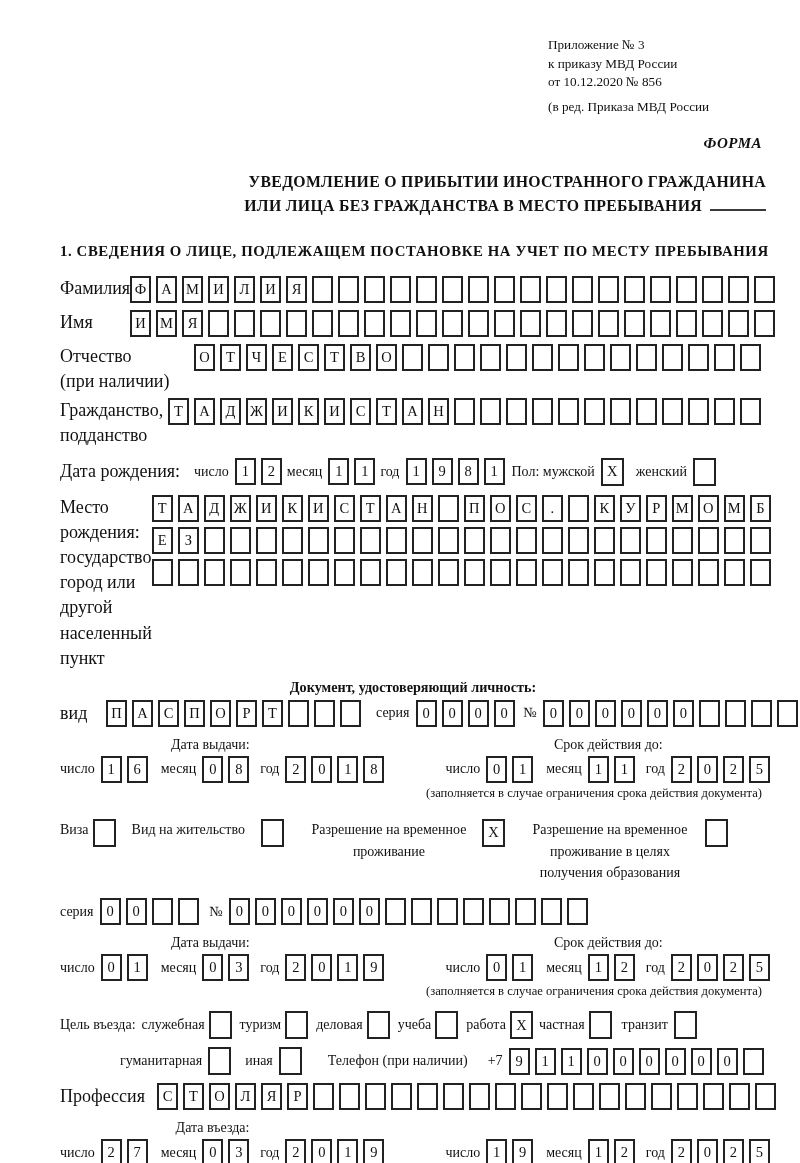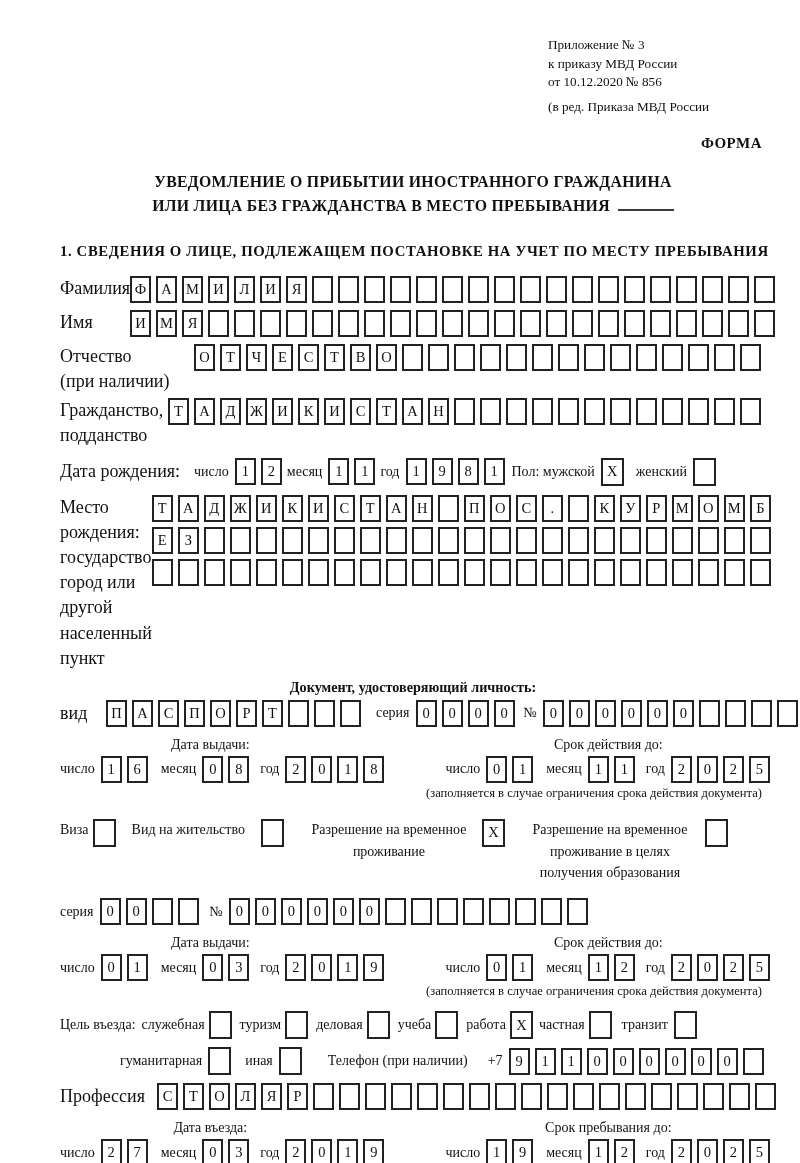--- a/index.html
+++ b/index.html
@@ -1,23 +1,23 @@
 <!DOCTYPE html>
 <html><head>
 <meta charset="utf-8">
 <style>
   html,body { margin:0; padding:0; background:#fff; }
   body { width:800px; font-family:"Liberation Serif", serif; color:#111; }
   .page { width:800px; height:1163px; box-sizing:border-box; padding:36px 34px 10px 60px; overflow:hidden; background:#fff; }
 
   .hdr { margin-left:auto; width:218px; font-size:13.2px; line-height:1.42; }
   .hdr .gap { margin-top:6px; }
-  .forma { text-align:right; font-weight:bold; font-size:15px; margin:18px 4px 0 0; letter-spacing:0.5px; }
-
-  .title { text-align:center; font-weight:bold; font-size:15.8px; line-height:1.55; margin-top:18px; letter-spacing:0.3px; }
+  .forma { text-align:right; font-weight:bold; font-size:15px; margin:18px 4px 0 0; letter-spacing:0.5px;font-style:italic; }
+
+  .title { text-align:right; font-weight:bold; font-size:15.8px; line-height:1.55; margin-top:18px; letter-spacing:0.3px; }
   .blank-line { display:inline-block; width:56px; border-bottom:2px solid #3a3a3a; height:0.9em; margin-left:8px; }
 
   .sec1 { font-weight:bold; font-size:14.8px; margin-top:24px; letter-spacing:0.6px; white-space:nowrap;text-align:right; }
 
   .frow { display:flex; align-items:flex-start; margin-top:7px; }
   .vcenter { align-items:center; }
   .lbl { font-size:18px; line-height:1.4; flex:0 0 auto; }
   .dlbl { font-size:14px; margin-right:6px; flex:0 0 auto; }
   .cells { display:flex; flex:0 0 auto; }
   .cell { width:21px; height:27px; box-sizing:border-box; border:2px solid #222; margin-right:5px;
@@ -543,21 +543,20 @@
         <span class="cell"></span>
         <span class="cell"></span>
         <span class="cell"></span>
         <span class="cell"></span>
       </div>
   </div>
 
   <div>
     <div class="dhead">
       <div class="dh1">Дата въезда:</div>
-      <div class="dh2">Срок пребывания до:</div>
     </div>
     <div class="dvals">
       <div class="dgrp">
         <span class="dlbl">число</span>
         <span class="cells">
             <span class="cell">2</span>
             <span class="cell">7</span>
           </span>
         <span class="dlbl" style="margin-left:8px">месяц</span>
         <span class="cells">

